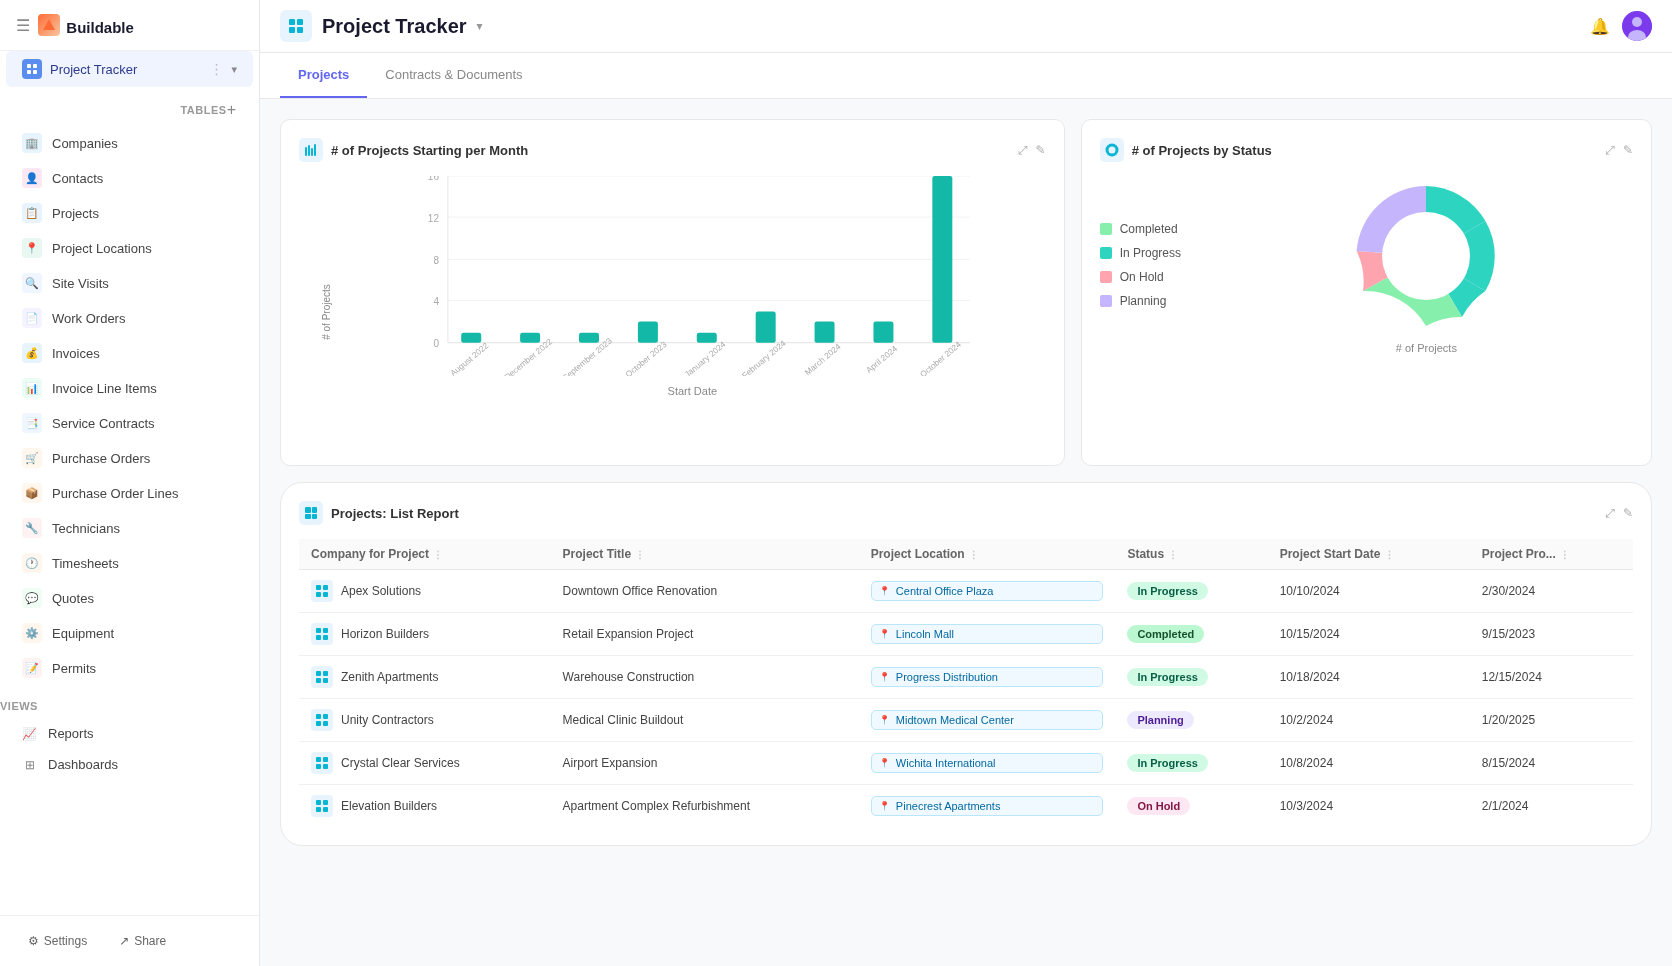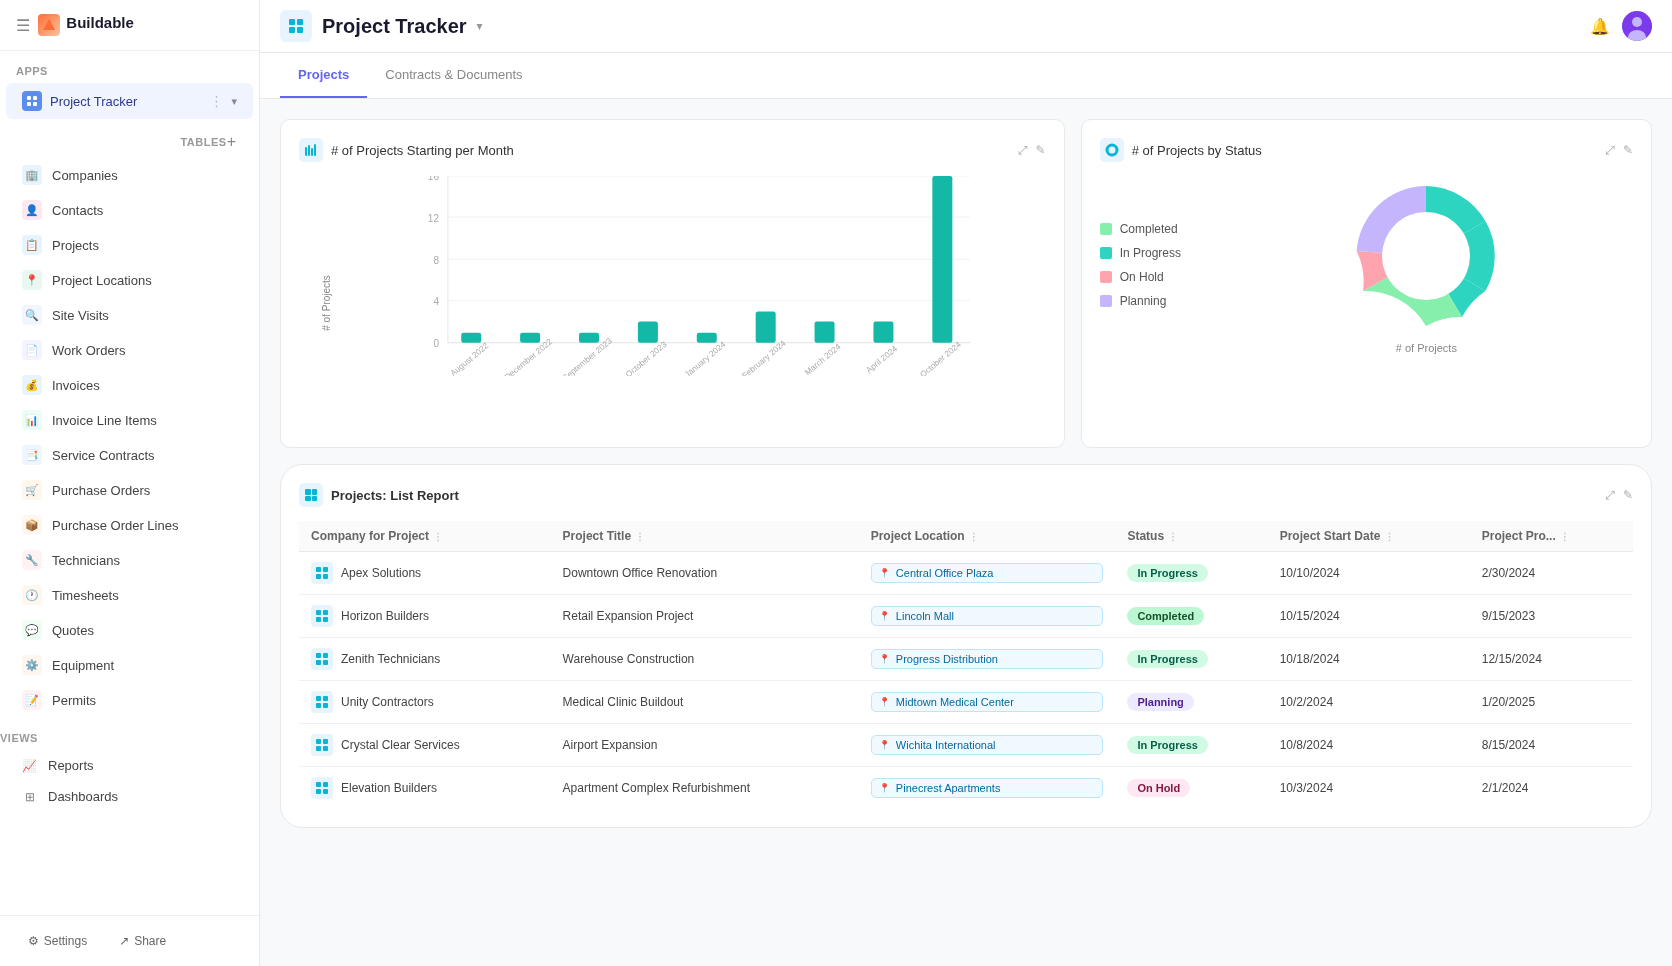--- a/index.html
+++ b/index.html
@@ -4,21 +4,21 @@
   <style>
     * { box-sizing: border-box; margin: 0; padding: 0; }
     body { font-family: -apple-system, BlinkMacSystemFont, 'Segoe UI', sans-serif; font-size: 13px; background: #f5f5f5; color: #333; height: 966px; overflow: hidden; }
 
     .app-container { display: flex; height: 100%; }
 
     
     .sidebar { width: 260px; background: #fff; border-right: 1px solid #e8e8e8; display: flex; flex-direction: column; flex-shrink: 0; overflow-y: auto; }
     .sidebar-header { display: flex; align-items: center; gap: 8px; padding: 14px 16px; border-bottom: 1px solid #f0f0f0; }
     .hamburger-icon { color: #888; cursor: pointer; font-size: 16px; }
-    .brand-logo { display: flex; align-items: flex-start; gap: 6px; }
+    .brand-logo { display: flex; align-items: flex-end; gap: 6px; }
     .brand-logo-icon { width: 22px; height: 22px; background: linear-gradient(135deg, #ff6b35, #f7c59f); border-radius: 4px; display: flex; align-items: center; justify-content: center; font-size: 10px; color: white; font-weight: bold; }
     .brand-name { font-weight: 700; font-size: 15px; color: #1a1a2e; }
 
     .sidebar-section-label { font-size: 11px; font-weight: 600; color: #999; padding: 14px 16px 6px; text-transform: uppercase; letter-spacing: 0.5px; }
     .app-item { display: flex; align-items: center; gap: 8px; padding: 8px 16px; cursor: pointer; border-radius: 6px; margin: 0 6px; background: #f0f4ff; }
     .app-item-icon { width: 20px; height: 20px; background: #5b8dee; border-radius: 4px; display: flex; align-items: center; justify-content: center; font-size: 10px; color: white; }
     .app-item-name { font-size: 13px; font-weight: 500; color: #2d3a8c; flex: 1; }
     .app-item-chevron { color: #888; font-size: 11px; }
     .app-item-dots { color: #bbb; font-size: 14px; margin-left: auto; }
 
@@ -77,21 +77,21 @@
 
     
     .charts-row { display: flex; gap: 16px; }
 
     .chart-card { background: #fff; border-radius: 10px; border: 1px solid #e8e8e8; padding: 18px; }
     .chart-card-large { flex: 1.4; }
     .chart-card-small { flex: 1; }
     .chart-header { display: flex; align-items: center; justify-content: space-between; margin-bottom: 14px; }
     .chart-title-wrap { display: flex; align-items: center; gap: 8px; }
     .chart-icon { width: 24px; height: 24px; background: #e8f4fd; border-radius: 5px; display: flex; align-items: center; justify-content: center; font-size: 11px; color: #06b6d4; }
-    .chart-title { font-size: 13px; font-weight: 400; color: #333; }
+    .chart-title { font-size: 13px; font-weight: 700; color: #333; }
     .chart-actions { display: flex; gap: 8px; color: #aaa; font-size: 12px; cursor: pointer; }
 
     
     .bar-chart-container { position: relative; }
     .bar-chart-y-label { position: absolute; left: -32px; top: 50%; transform: translateY(-50%) rotate(-90deg); font-size: 10px; color: #888; white-space: nowrap; }
     .bar-chart-x-label { text-align: center; font-size: 11px; color: #888; margin-top: 6px; }
 
     
     .donut-area { display: flex; align-items: center; gap: 20px; }
     .legend { display: flex; flex-direction: column; gap: 10px; min-width: 100px; }
@@ -136,21 +136,20 @@
         <div class="brand-logo-icon">
 
           <svg width="16" height="16" viewBox="0 0 16 16">
               <polygon points="8,2 14,13 2,13" fill="#ff6b35"></polygon>
             </svg>
         </div>
         <span class="brand-name">Buildable</span>
       </div>
     </div>
 
-    <div class="sidebar-section-label">Apps</div>
     <div class="app-item">
       <div class="app-item-icon">
         <svg width="12" height="12" viewBox="0 0 12 12">
             <rect x="1" y="1" width="4" height="4" rx="1" fill="white"></rect>
             <rect x="7" y="1" width="4" height="4" rx="1" fill="white"></rect>
             <rect x="1" y="7" width="4" height="4" rx="1" fill="white"></rect>
             <rect x="7" y="7" width="4" height="4" rx="1" fill="white"></rect>
           </svg>
       </div>
       <span class="app-item-name">Project Tracker</span>
@@ -346,20 +345,21 @@
               <text x="61" y="167" font-size="7.5" fill="#aaa" text-anchor="middle" transform="rotate(-40,61,167)">August 2022</text>
               <text x="114" y="167" font-size="7.5" fill="#aaa" text-anchor="middle" transform="rotate(-40,114,167)">December 2022</text>
               <text x="167" y="167" font-size="7.5" fill="#aaa" text-anchor="middle" transform="rotate(-40,167,167)">September 2023</text>
               <text x="220" y="167" font-size="7.5" fill="#aaa" text-anchor="middle" transform="rotate(-40,220,167)">October 2023</text>
               <text x="273" y="167" font-size="7.5" fill="#aaa" text-anchor="middle" transform="rotate(-40,273,167)">January 2024</text>
               <text x="326" y="167" font-size="7.5" fill="#aaa" text-anchor="middle" transform="rotate(-40,326,167)">February 2024</text>
               <text x="379" y="167" font-size="7.5" fill="#aaa" text-anchor="middle" transform="rotate(-40,379,167)">March 2024</text>
               <text x="432" y="167" font-size="7.5" fill="#aaa" text-anchor="middle" transform="rotate(-40,432,167)">April 2024</text>
               <text x="485" y="167" font-size="7.5" fill="#aaa" text-anchor="middle" transform="rotate(-40,485,167)">October 2024</text>
             </svg>
+            <div class="bar-chart-x-label">Start Date</div>
           </div>
         </div>
 
         <div class="chart-card chart-card-small">
           <div class="chart-header">
             <div class="chart-title-wrap">
               <div class="chart-icon">
                 <svg width="14" height="14" viewBox="0 0 14 14">
                     <circle cx="7" cy="7" r="5" fill="none" stroke="#06b6d4" stroke-width="3"></circle>
                   </svg>
@@ -531,21 +531,21 @@
     <td>
       <div class="company-cell">
         <div class="company-avatar">
           <svg width="14" height="14" viewBox="0 0 14 14">
                           <rect x="1" y="1" width="5" height="5" rx="1" fill="#06b6d4"></rect>
                           <rect x="8" y="1" width="5" height="5" rx="1" fill="#06b6d4"></rect>
                           <rect x="1" y="8" width="5" height="5" rx="1" fill="#06b6d4"></rect>
                           <rect x="8" y="8" width="5" height="5" rx="1" fill="#06b6d4"></rect>
                         </svg>
         </div>
-        <span>Zenith Technicians</span>
+        <span>Zenith Apartments</span>
       </div>
     </td>
     <td>Warehouse Construction</td>
     <td>
       <div class="location-tag">
         <span style="font-size:9px;">📍</span>
         <span>Progress Distribution</span>
       </div>
     </td>
     <td>

